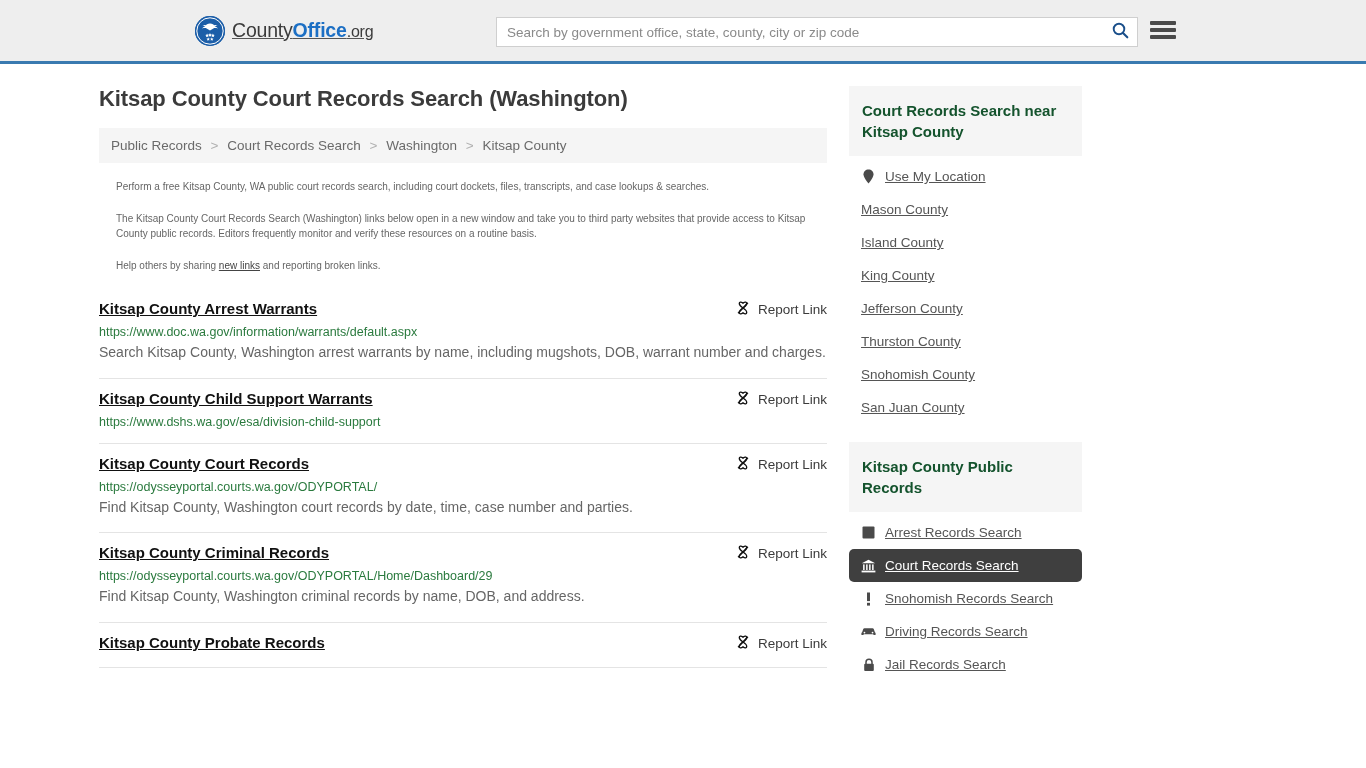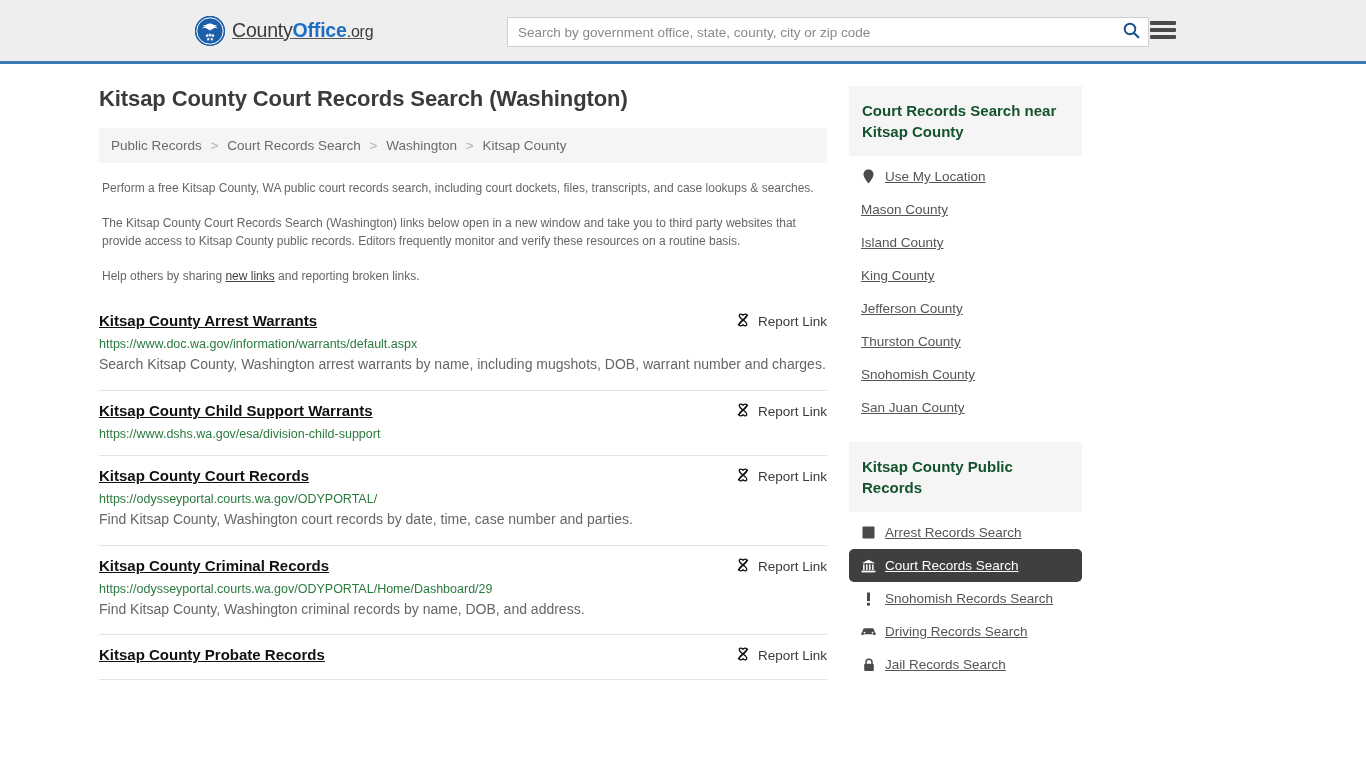--- a/index.html
+++ b/index.html
@@ -51,21 +51,20 @@
   .search-wrap {
     position: absolute;
     left: 496px;
     top: 17px;
     width: 642px;
     height: 30px;
     background: #ffffff;
     border: 1px solid #cfcfcf;
     display: flex;
     align-items: center;
-    margin-left: 11px;
   }
   .search-input {
     border: 0;
     outline: 0;
     flex: 1 1 auto;
     height: 28px;
     padding: 0 10px;
     font-size: 13.5px;
     color: #333;
     font-family: "Liberation Sans", sans-serif;
@@ -125,24 +124,24 @@
     font-size: 13.5px;
     color: #666;
   }
   .breadcrumb a {
     color: #6a6a6a;
     text-decoration: none;
   }
   .breadcrumb .sep { color: #b0b0b0; margin: 0 5px; }
 
   .intro p {
-    font-size: 12px;
+    font-size: 10px;
     line-height: 1.55;
     color: #666666;
-    margin: 16px 0 0 3px;
+    margin: 16px 0 0 17px;
   }
   .intro a { color: #444; }
 
   
   .results { margin-top: 22px; }
   .result {
     border-bottom: 1px solid #e4e4e4;
     padding: 11px 0 14px 0;
     position: relative;
   }

